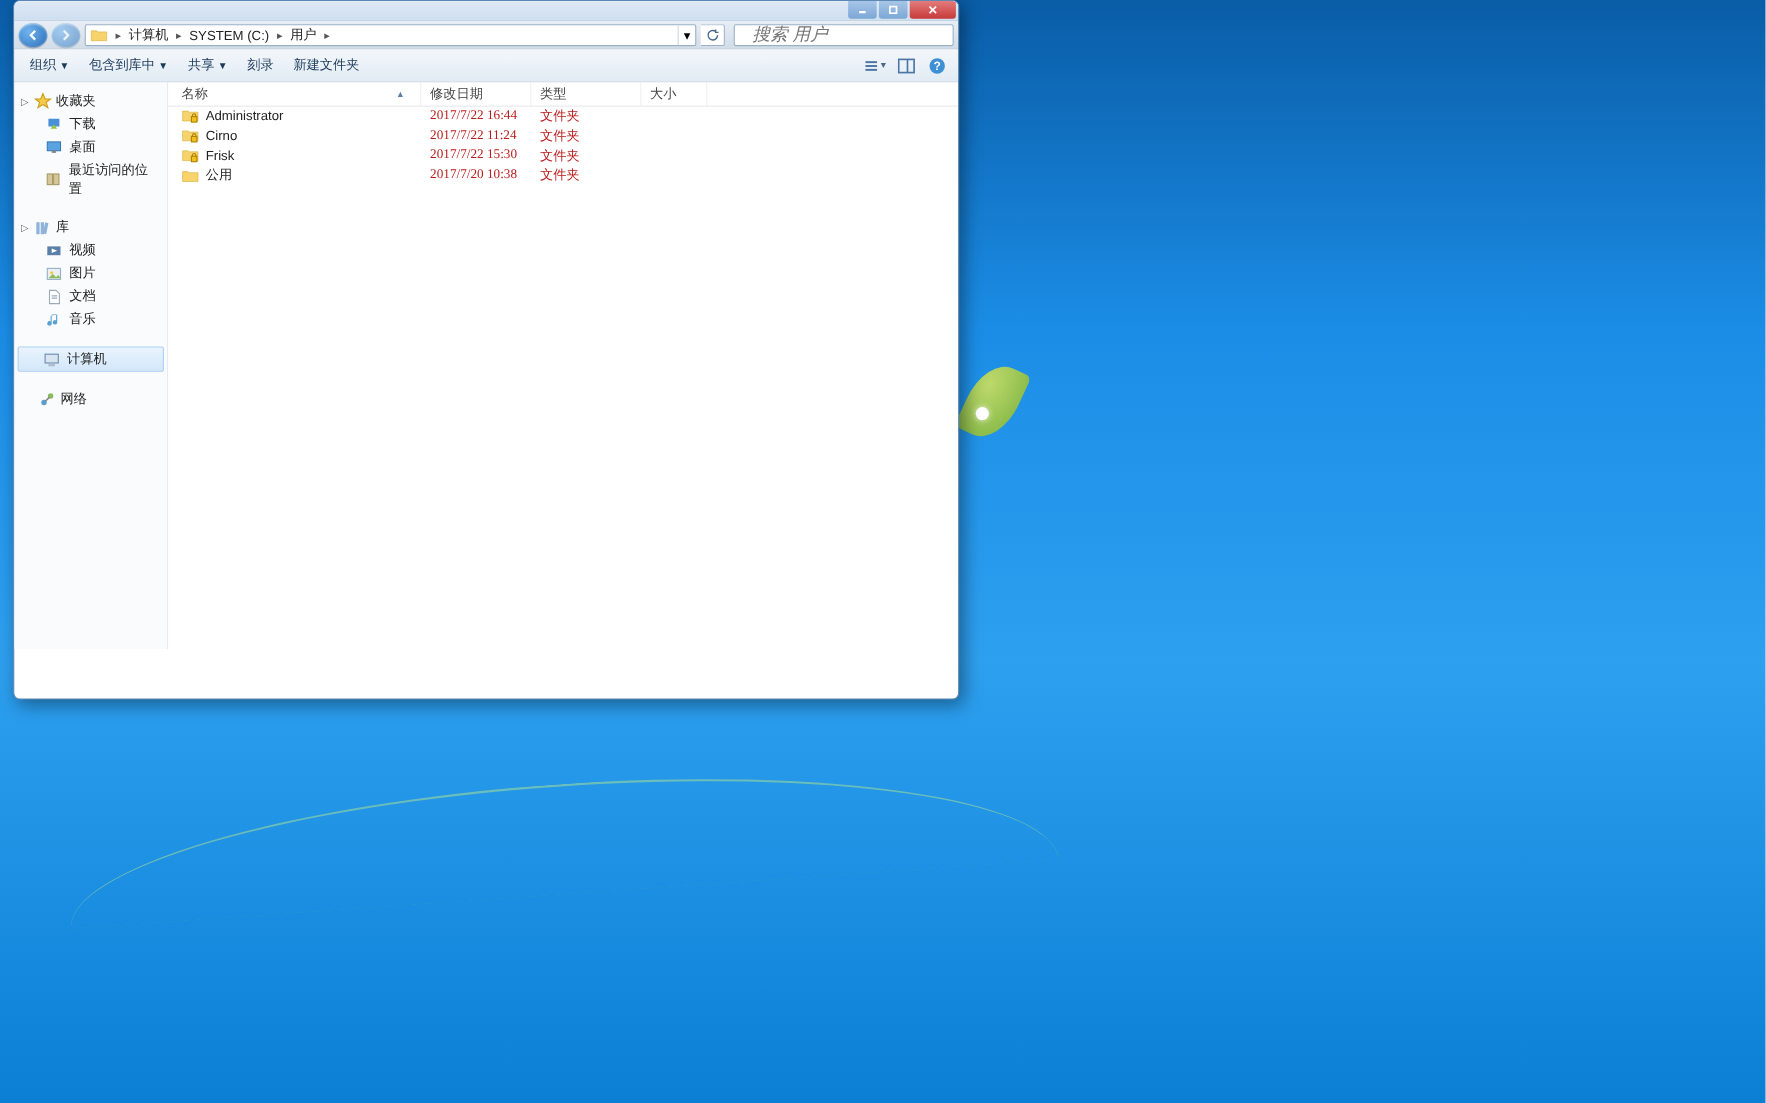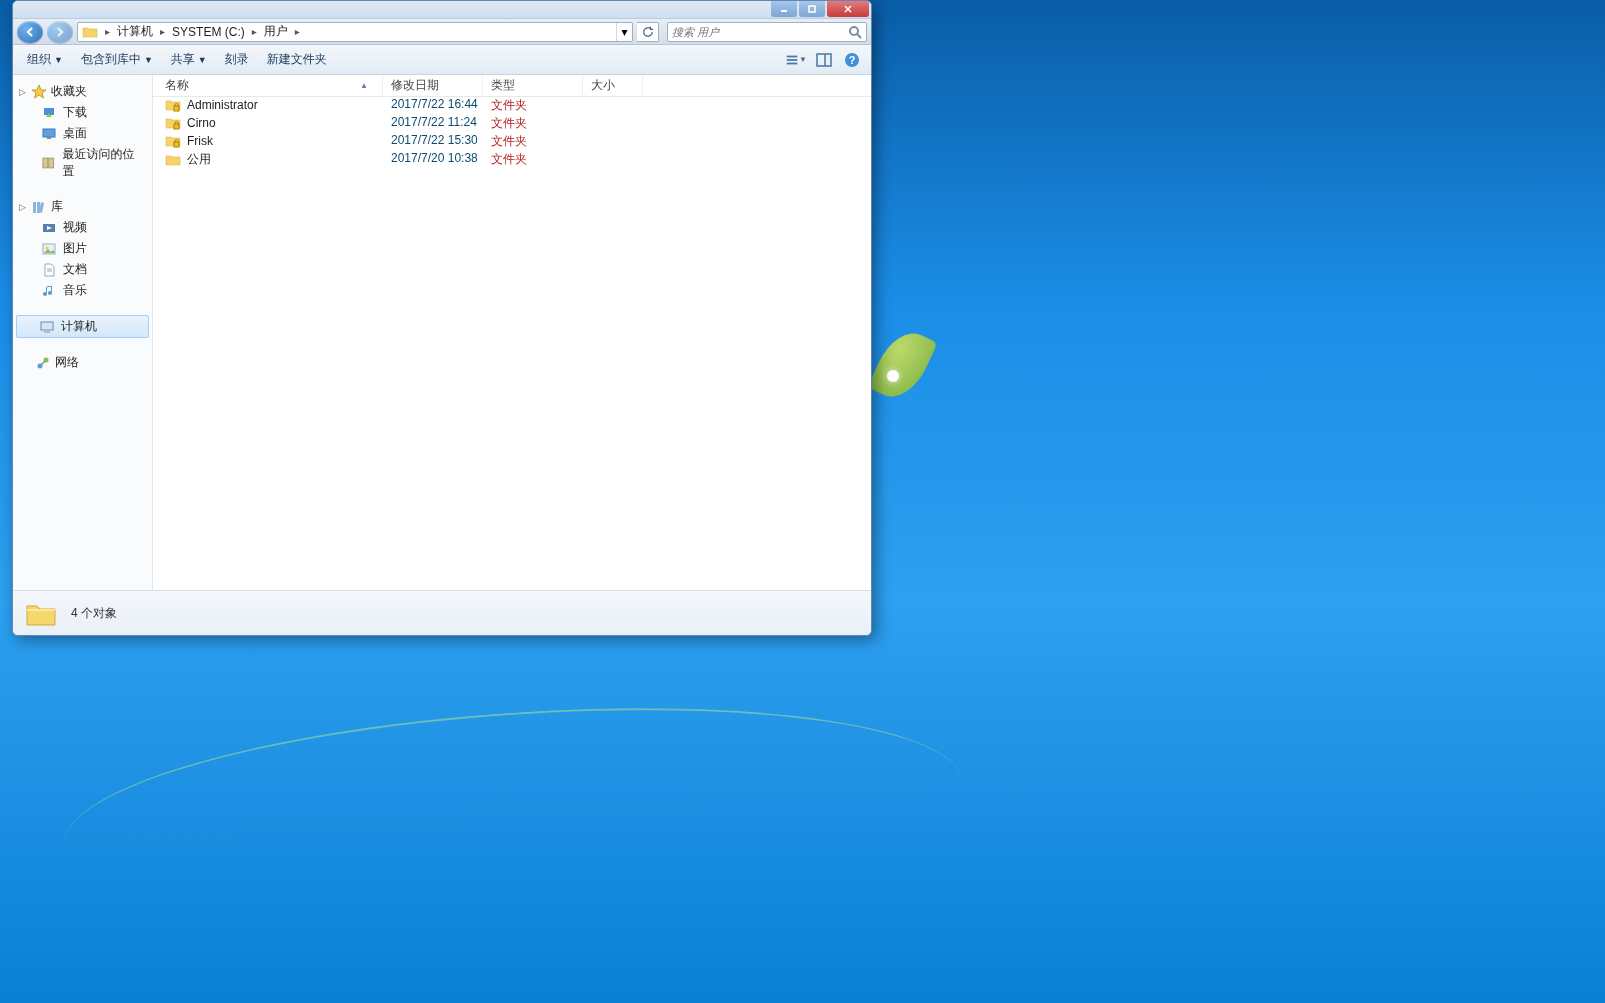--- a/index.html
+++ b/index.html
@@ -22,21 +22,21 @@
 .navbar { height:26px; background:linear-gradient(180deg,#e8eef5,#d2dde8); display:flex; align-items:center; padding:0 4px; gap:4px; border-bottom:1px solid #b4c5d6;}
 .navbtn { width:26px; height:22px; border-radius:50%; background:radial-gradient(circle at 35% 35%,#6fb4f0,#2a6db5); display:flex; align-items:center; justify-content:center; box-shadow:inset 0 1px 2px rgba(255,255,255,.6),0 1px 1px rgba(0,0,0,.3);}
 .navbtn.fwd{opacity:.55;} .navbtn svg{width:12px;height:12px;stroke:#fff;stroke-width:2;fill:none;}
 .addressbar { flex:1; height:20px; background:#fff; border:1px solid #9ab1c8; border-radius:2px; display:flex; align-items:center; font-size:12px; overflow:hidden;}
 .addr-icon{width:16px;height:16px;margin:0 4px;}
 .crumb{display:flex;align-items:center;padding:0 4px;height:100%;color:#222;white-space:nowrap;}
 .chev{color:#555;padding:0 3px;font-size:10px;}
 .addr-drop{width:16px;display:flex;align-items:center;justify-content:center;border-left:1px solid #d0d8e0;height:100%;}
 .refresh{width:22px;display:flex;align-items:center;justify-content:center;height:20px;border:1px solid #9ab1c8;border-left:none;background:#fff;border-radius:0 2px 2px 0;}
 .searchbox{width:200px;height:20px;border:1px solid #9ab1c8;border-radius:2px;background:#fff;display:flex;align-items:center;padding:0 4px;margin-left:4px;}
-.searchbox input{flex:1;border:none;outline:none;font-size:11px;color:#888;font-style:italic;background:transparent;}
+.searchbox input{flex:1;border:none;outline:none;font-size:16px;color:#888;font-style:italic;background:transparent;margin-left:12px;}
 .searchbox svg{width:14px;height:14px;stroke:#7a8fa6;fill:none;stroke-width:2;}
 
 
 .toolbar{height:30px;background:linear-gradient(180deg,#f3f7fb,#e2ebf4);border-bottom:1px solid #c8d4e0;display:flex;align-items:center;padding:13px 8px;gap:6px;font-size:12px;color:#1a3a5a;text-align:right;}
 .tbitem{display:flex;align-items:center;gap:3px;padding:3px 6px;border-radius:2px;}
 .tbspacer{flex:1;}
 .tbicon{width:22px;height:22px;display:flex;align-items:center;justify-content:center;border-radius:2px;}
 .tbicon svg{width:16px;height:16px;}
 
 
@@ -52,21 +52,21 @@
 
 .filelist{flex:1;background:#fff;display:flex;flex-direction:column;}
 .colhead{height:22px;display:flex;border-bottom:1px solid #e6e9ec;font-size:12px;color:#444;}
 .colhead div{padding:3px 8px;border-right:1px solid #eef0f2;display:flex;align-items:center;}
 .col-name{width:230px;padding-left:12px!important;justify-content:space-between;} .col-date{width:100px;} .col-type{width:100px;} .col-size{width:60px;}
 .sortind{font-size:8px;color:#5a7fa8;margin-left:auto;padding-right:6px;}
 .rows{flex:1;overflow:auto;}
 .row{display:flex;font-size:12px;color:#222;height:18px;align-items:flex-start;}
 .row .cell{padding:0 8px;white-space:nowrap;overflow:hidden;}
 .row .cname{width:230px;display:flex;align-items:center;gap:6px;padding-left:12px;}
-.row .cdate{width:100px;color:#0c4a6e;} .row .ctype{width:100px;color:#b91c1c;} .row .csize{width:60px;}
+.row .cdate{width:100px;color:#b91c1c;font-family:Liberation Serif, serif;} .row .ctype{width:100px;color:#b91c1c;} .row .csize{width:60px;}
 
 
 .status{height:46px;border-top:1px solid #d6dee6;background:linear-gradient(180deg,#f4f8fc,#e8eff6);display:flex;align-items:center;gap:12px;padding:0 10px;font-size:12px;color:#333;}
 .status .bigfolder{width:36px;height:36px;}
 
 
 .ico-folder{fill:#f6d36b;stroke:#d4a930;stroke-width:.5;}
 .star{fill:#f6c94a;stroke:#c9a020;}
 </style>
 </head>
@@ -335,21 +335,14 @@
               <span>公用</span>
             </div>
             <div class="cell cdate">2017/7/20 10:38</div>
             <div class="cell ctype">文件夹</div>
             <div class="cell csize"></div>
           </div>
         </div>
     </div>
   </div>
 
-  <div class="status">
-    <svg class="bigfolder" viewBox="0 0 36 36">
-        <path fill="#f6d76b" stroke="#d4a930" d="M4 10h10l3 3h15v16H4z"></path>
-        <path fill="#fce79a" d="M4 13h28v2H4z"></path>
-      </svg>
-    <span>4 个对象</span>
-  </div>
 
 </div>
 
 </body></html>

